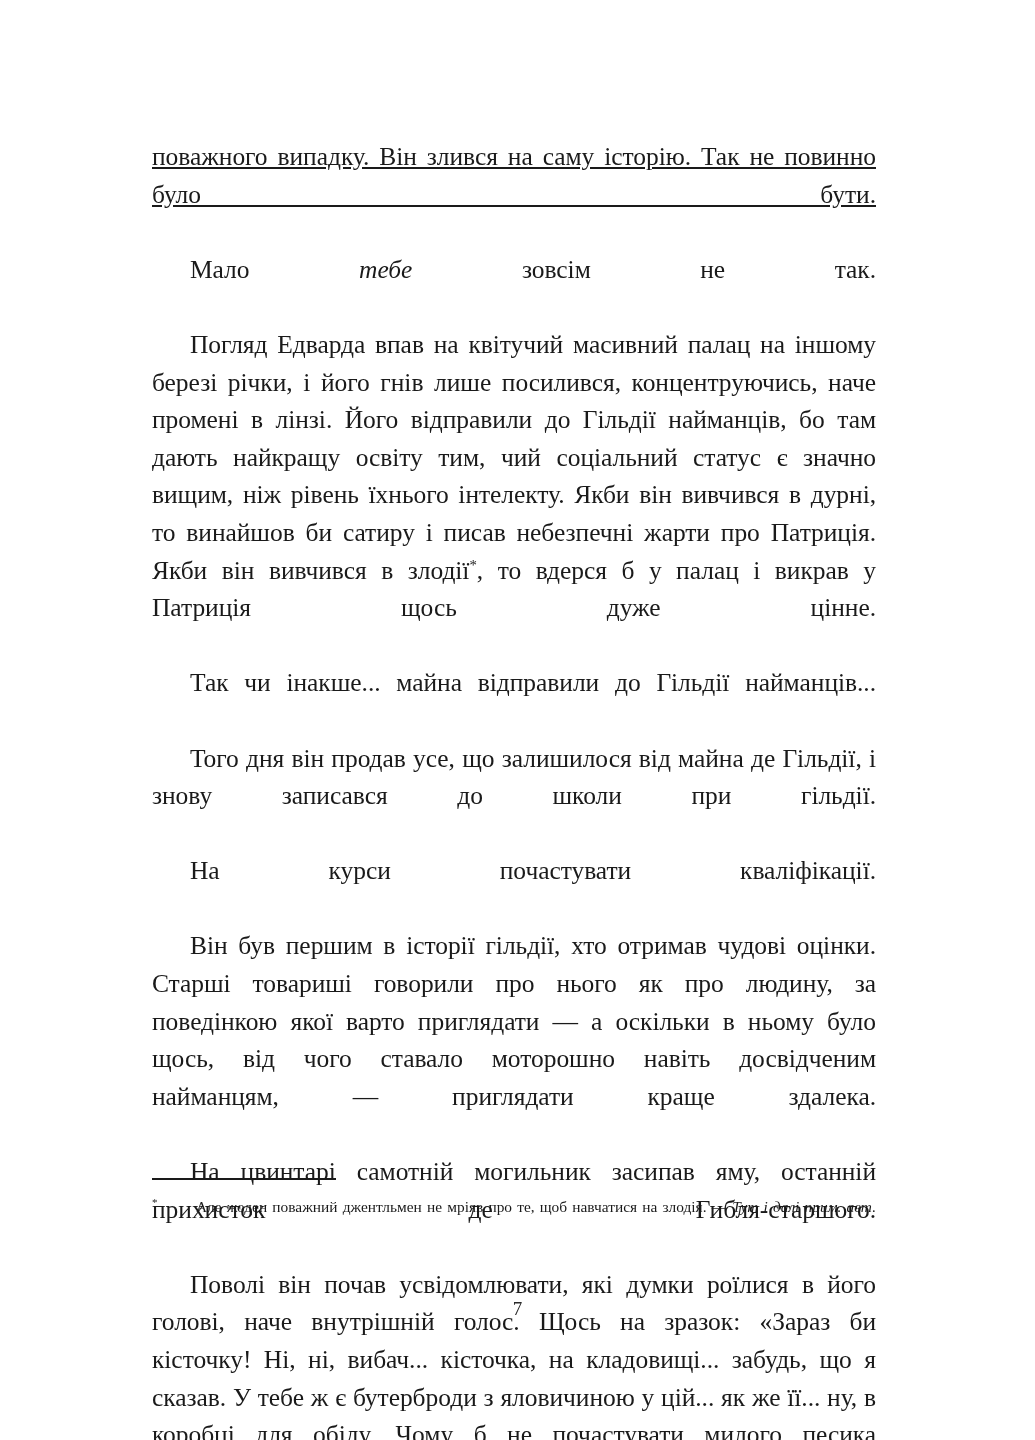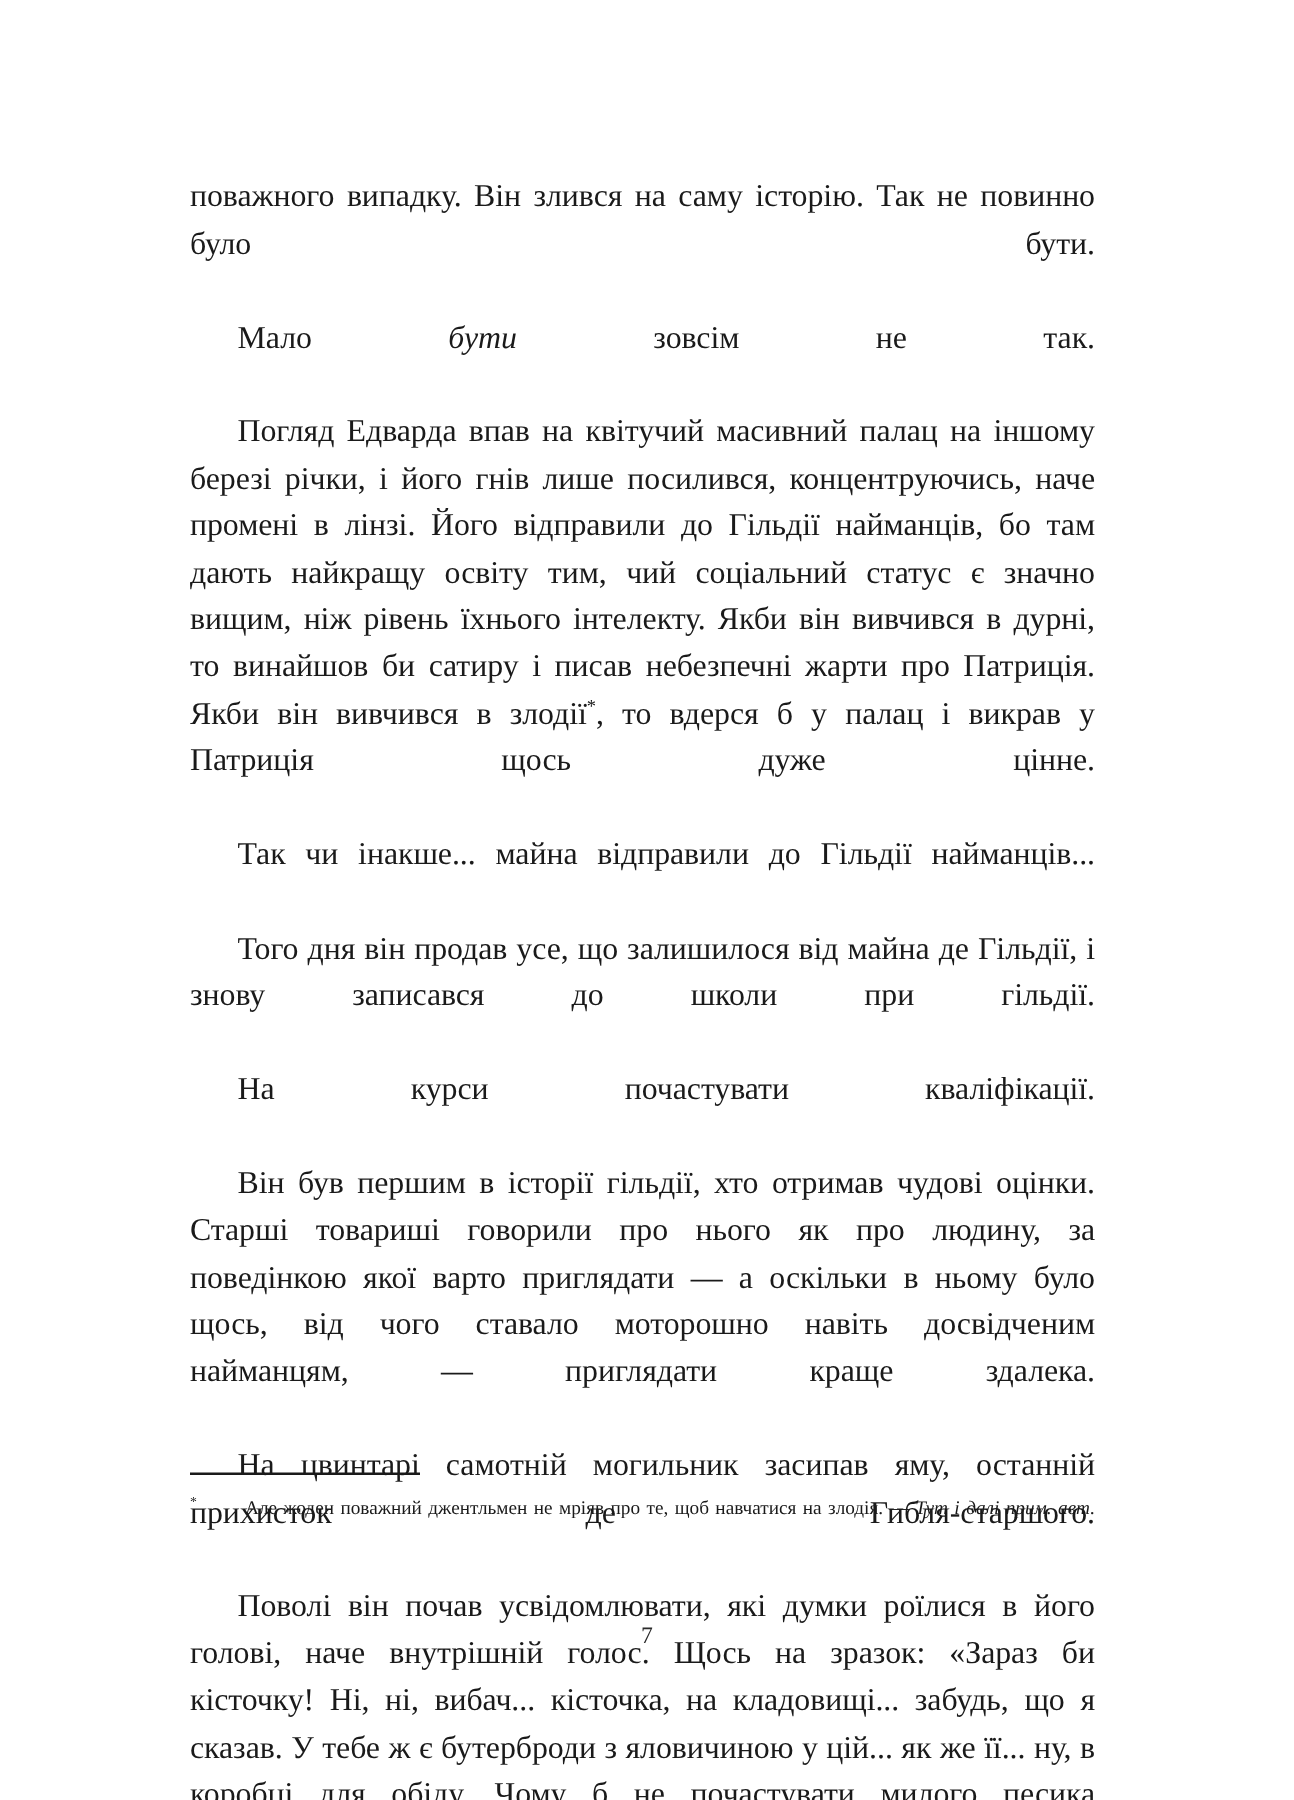--- a/index.html
+++ b/index.html
@@ -37,20 +37,21 @@
     line-height: 37.6px;
     text-align: justify;
     text-indent: 38px;
     letter-spacing: -0.05px;
     word-spacing: 0.3px;
     -webkit-hyphens: none;
     hyphens: none;
   }
   .para.first {
     text-indent: 0;
+    text-decoration: underline;
   }
   
   .para::after {
     content: "";
     display: inline-block;
     width: 100%;
   }
 
   .i {
     font-style: italic;
@@ -110,21 +111,21 @@
     color: #2a2a2a;
   }
 </style>
 </head>
 <body>
 
 <div class="page">
 
   <div class="text-block">
       <p class="para first">поважного випадку. Він злився на саму історію. Так не повинно було бути.</p>
-      <p class="para">Мало <span class="i">бути</span> зовсім не так.</p>
+      <p class="para">Мало <span class="i">тебе</span> зовсім не так.</p>
       <p class="para">Погляд Едварда впав на квітучий масивний палац на іншому березі річки, і його гнів лише посилився, концентруючись, наче промені в лінзі. Його відправили до Гільдії найманців, бо там дають найкращу освіту тим, чий соціальний статус є значно вищим, ніж рівень їхнього інтелекту. Якби він вивчився в дурні, то винайшов би сатиру і писав небезпечні жарти про Патриція. Якби він вивчився в злодії<sup class="fn-ref">*</sup>, то вдерся б у палац і викрав у Патриція щось дуже цінне.</p>
       <p class="para">Так чи інакше... майна відправили до Гільдії найманців...</p>
       <p class="para">Того дня він продав усе, що залишилося від майна де Гільдії, і знову записався до школи при гільдії.</p>
       <p class="para">На курси почастувати кваліфікації.</p>
       <p class="para">Він був першим в історії гільдії, хто отримав чудові оцінки. Старші товариші говорили про нього як про людину, за поведінкою якої варто приглядати — а оскільки в ньому було щось, від чого ставало моторошно навіть досвідченим найманцям, — приглядати краще здалека.</p>
       <p class="para">На цвинтарі самотній могильник засипав яму, останній прихисток де Гибля-старшого.</p>
       <p class="para">Поволі він почав усвідомлювати, які думки роїлися в його голові, наче внутрішній голос. Щось на зразок: «Зараз би кісточку! Ні, ні, вибач... кісточка, на кладовищі... забудь, що я сказав. У тебе ж є бутерброди з яловичиною у цій... як же її... ну, в коробці для обіду. Чому б не почастувати милого песика бутербродиком?»</p>
     </div>
 
   <div class="footnote">

